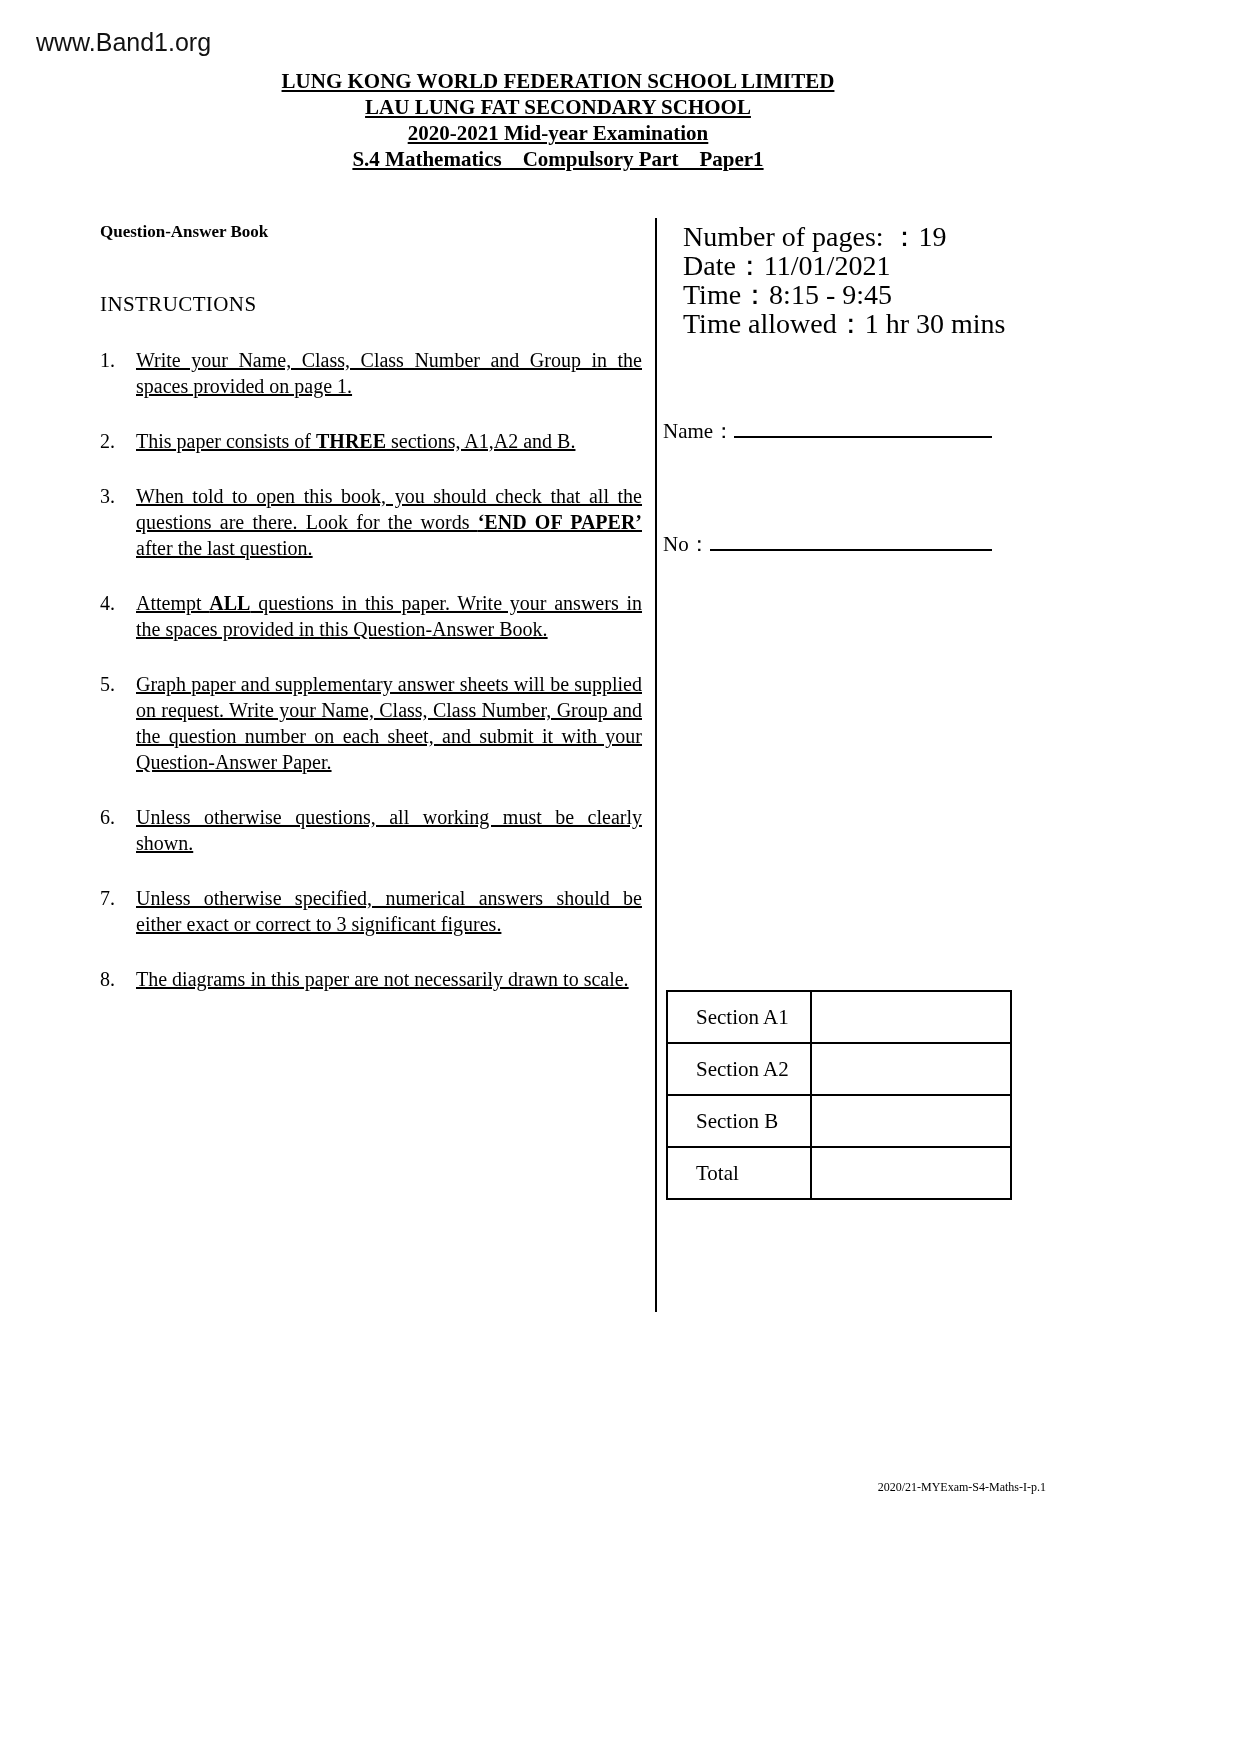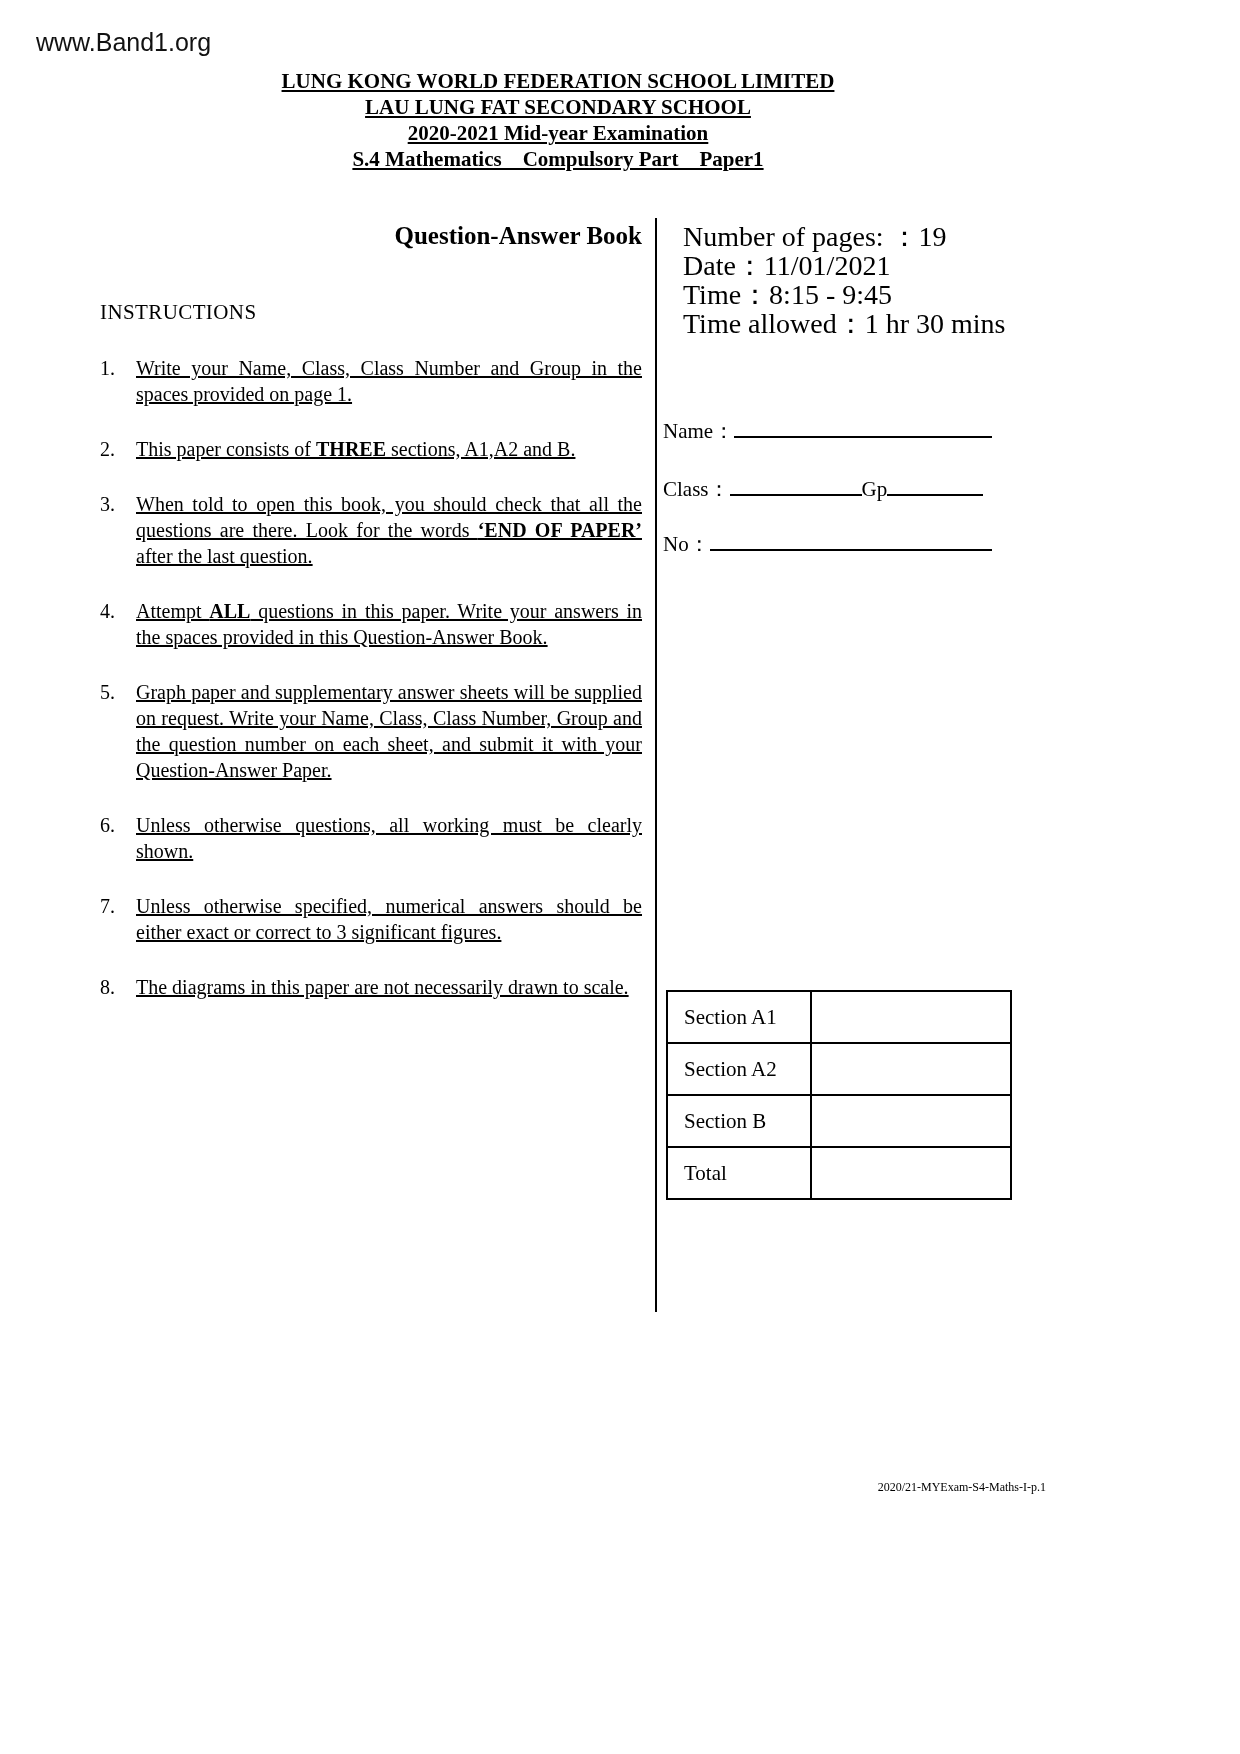--- a/index.html
+++ b/index.html
@@ -12,40 +12,40 @@
     position:absolute; top:28px; left:36px;
     font-family:"Liberation Sans", sans-serif; font-size:25px; color:#111;
   }
   .header { position:absolute; top:68px; left:0; width:100%; text-align:center; }
   .header-line {
     font-weight:bold; text-decoration:underline; font-size:21px;
     line-height:26px; white-space:pre;
   }
   .divider { position:absolute; left:655px; top:218px; width:2px; height:1094px; background:#000; }
   .left-col { position:absolute; left:100px; top:222px; width:542px; font-size:20px; }
-  .book-title { text-align:right; font-weight:bold; font-size:25px; }
+  .book-title { text-align:left; font-weight:bold; font-size:17px; }
   .instructions-heading { margin-top:50px; font-size:21px; letter-spacing:0.4px; }
   .instructions-list { margin-top:30px; }
   .instr { display:flex; margin-bottom:29px; line-height:26px; }
   .instr-num { flex:0 0 36px; }
   .instr-text { flex:1; text-align:justify;text-decoration:underline; }
   .b { font-weight:bold; }
   .info-block { position:absolute; left:683px; top:222px; width:340px; font-size:28px; line-height:29px; }
   .field { position:absolute; font-size:21px; white-space:nowrap; }
   .field-name { left:663px; top:416px; }
   .field-class { left:663px; top:474px; }
   .field-no { left:663px; top:529px; }
   .blank { display:inline-block; height:1.05em; border-bottom:2px solid #000; vertical-align:baseline; }
   .blank-name { width:258px; }
   .blank-class { width:132px; }
   .blank-gp { width:96px; }
   .blank-no { width:282px; }
   .marks-table { position:absolute; left:666px; top:990px; border-collapse:collapse; }
   .marks-table td { border:2px solid #000; font-size:21px; }
-  .cell-label { width:144px; height:52px; padding-left:16px; }
+  .cell-label { width:144px; height:52px; padding-left:28px; }
   .cell-value { width:200px; }
   .footer { position:absolute; top:1480px; left:0; width:1046px; text-align:right; font-size:12px; }
 </style>
 </head>
 <body>
 
 <div class="page">
 
   <div class="watermark">www.Band1.org</div>
 
@@ -101,23 +101,20 @@
     <div>Number of pages: ：19</div>
     <div>Date：11/01/2021</div>
     <div>Time：8:15 - 9:45</div>
     <div>Time allowed：1 hr 30 mins</div>
   </div>
 
   <div class="field field-name">
     <span>Name：</span><span class="blank blank-name"></span>
   </div>
 
-  <div class="field field-class">
-    <span>Class：</span><span class="blank blank-class"></span><span>Gp</span><span class="blank blank-gp"></span>
-  </div>
 
   <div class="field field-no">
     <span>No：</span><span class="blank blank-no"></span>
   </div>
 
   <table class="marks-table">
     <tbody>
         <tr>
           <td class="cell-label">Section A1</td>
           <td class="cell-value"></td>

